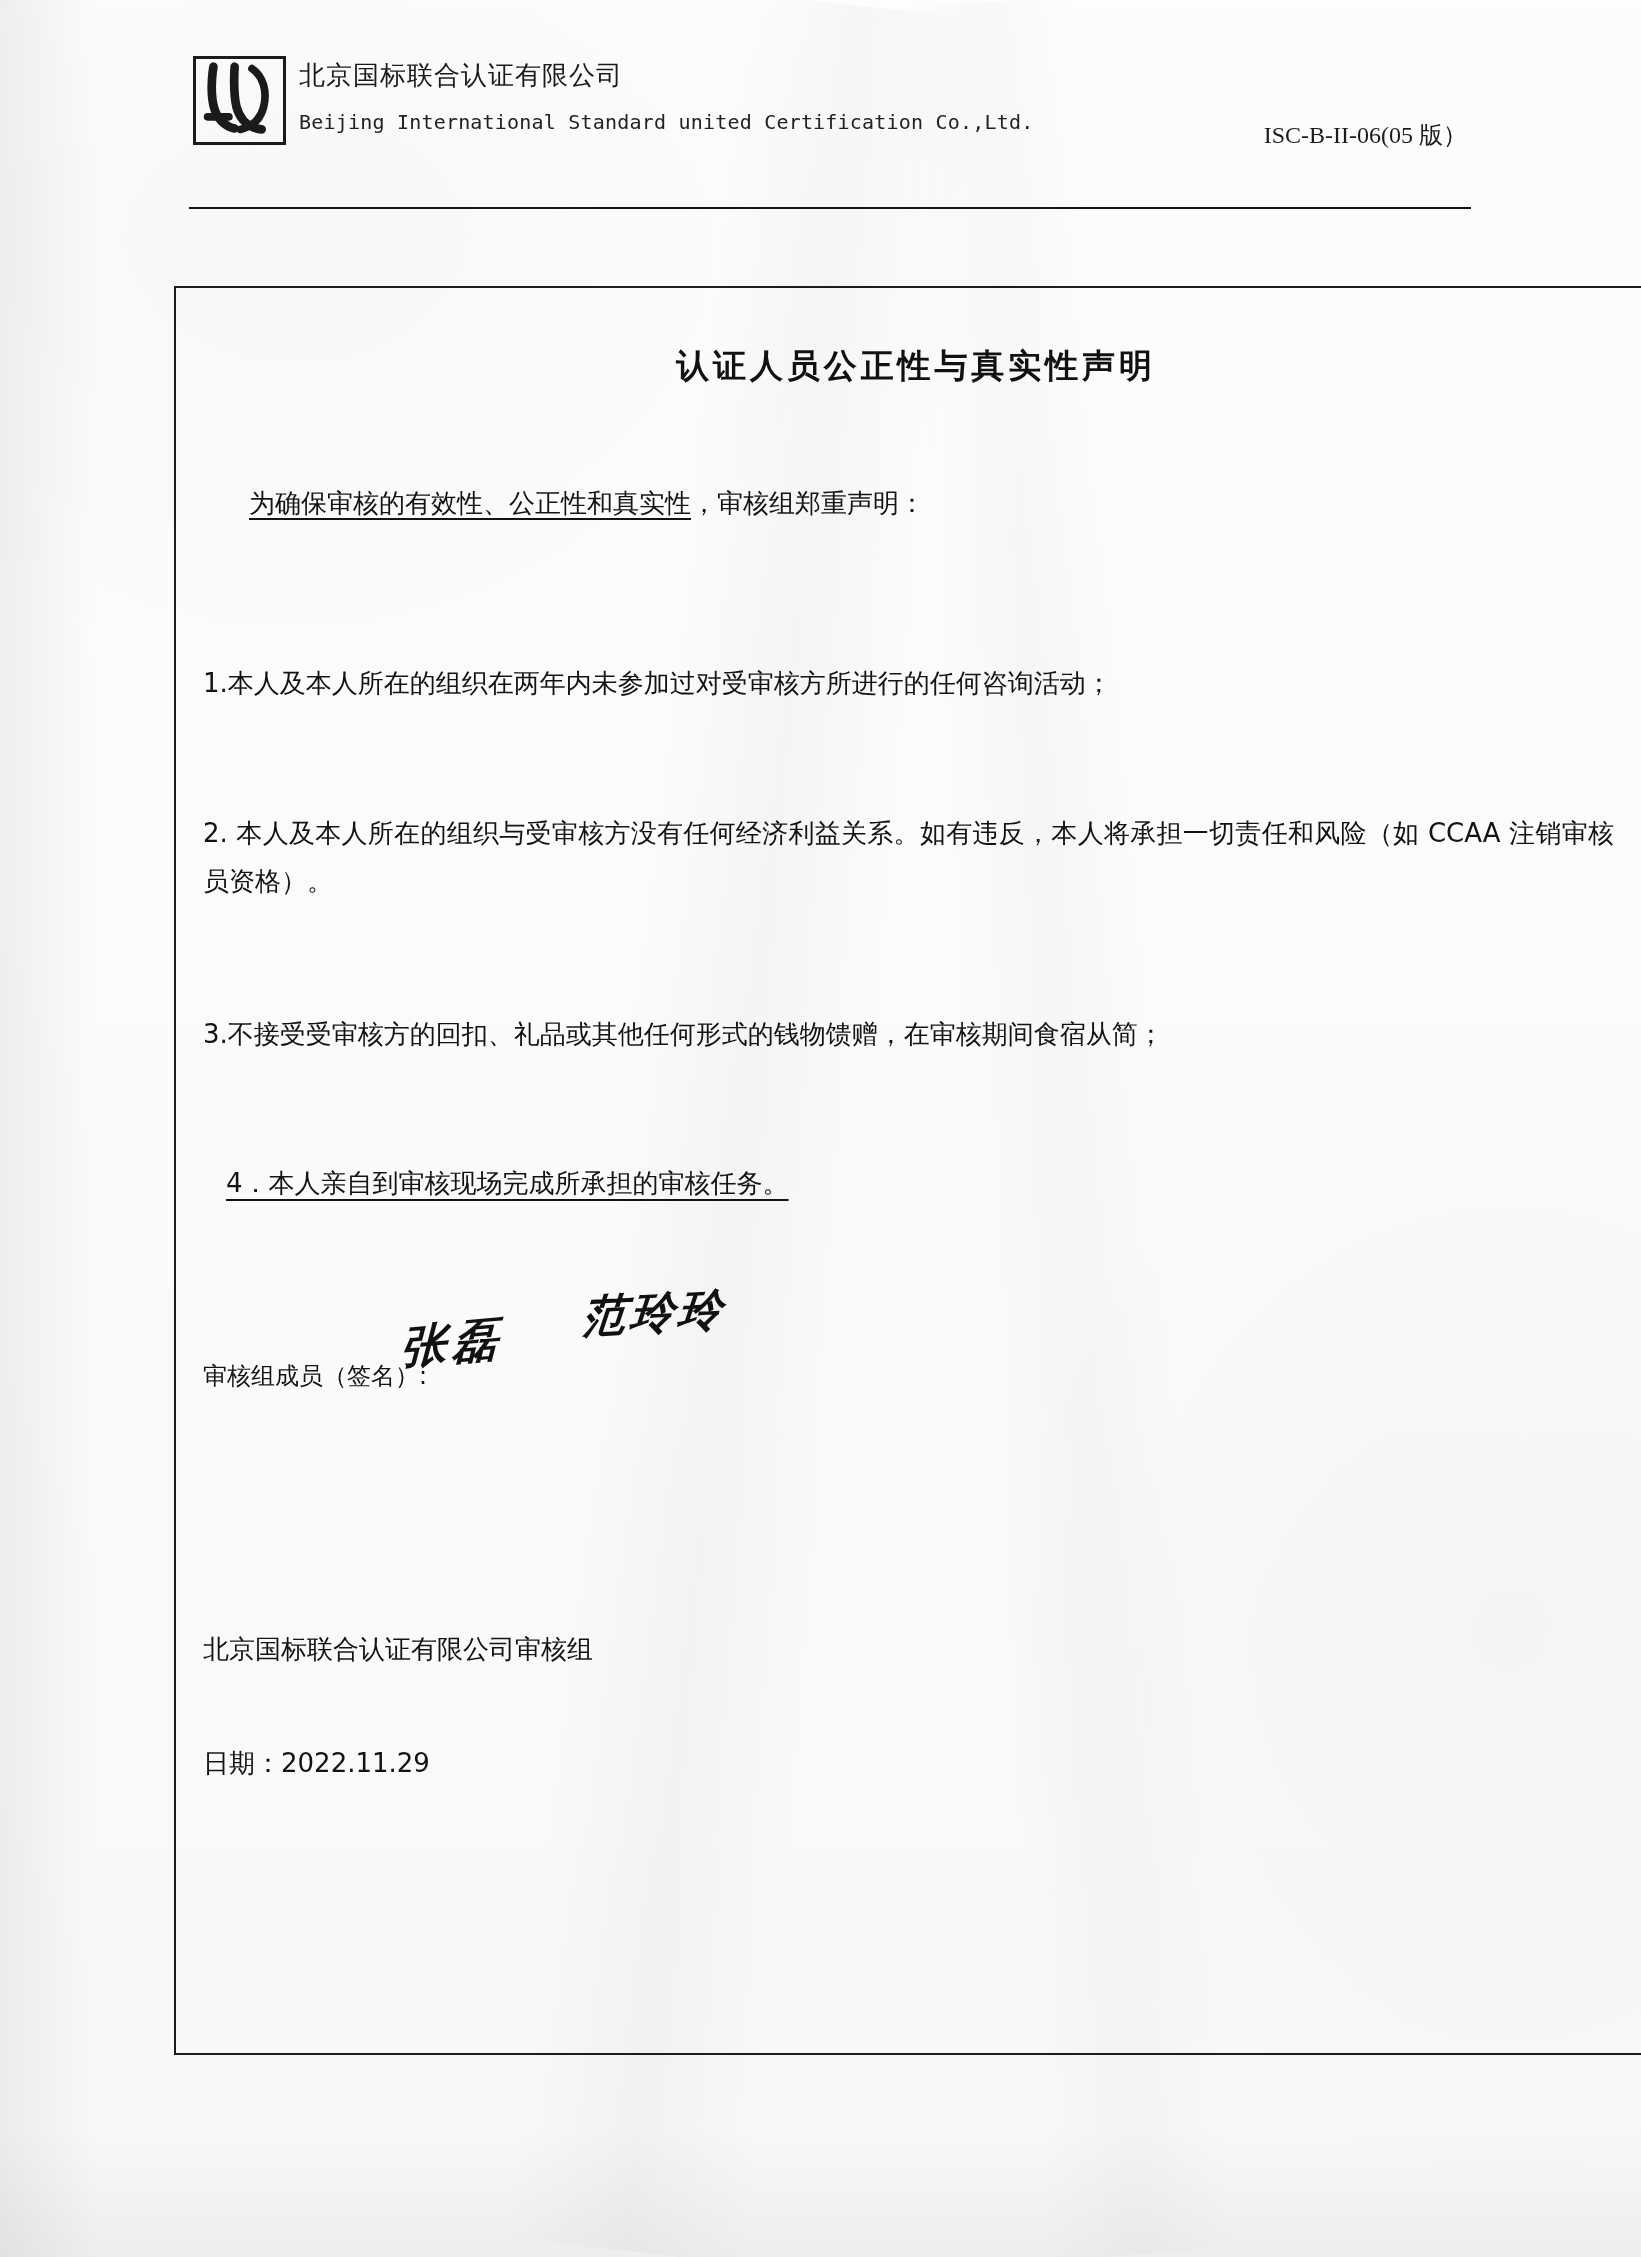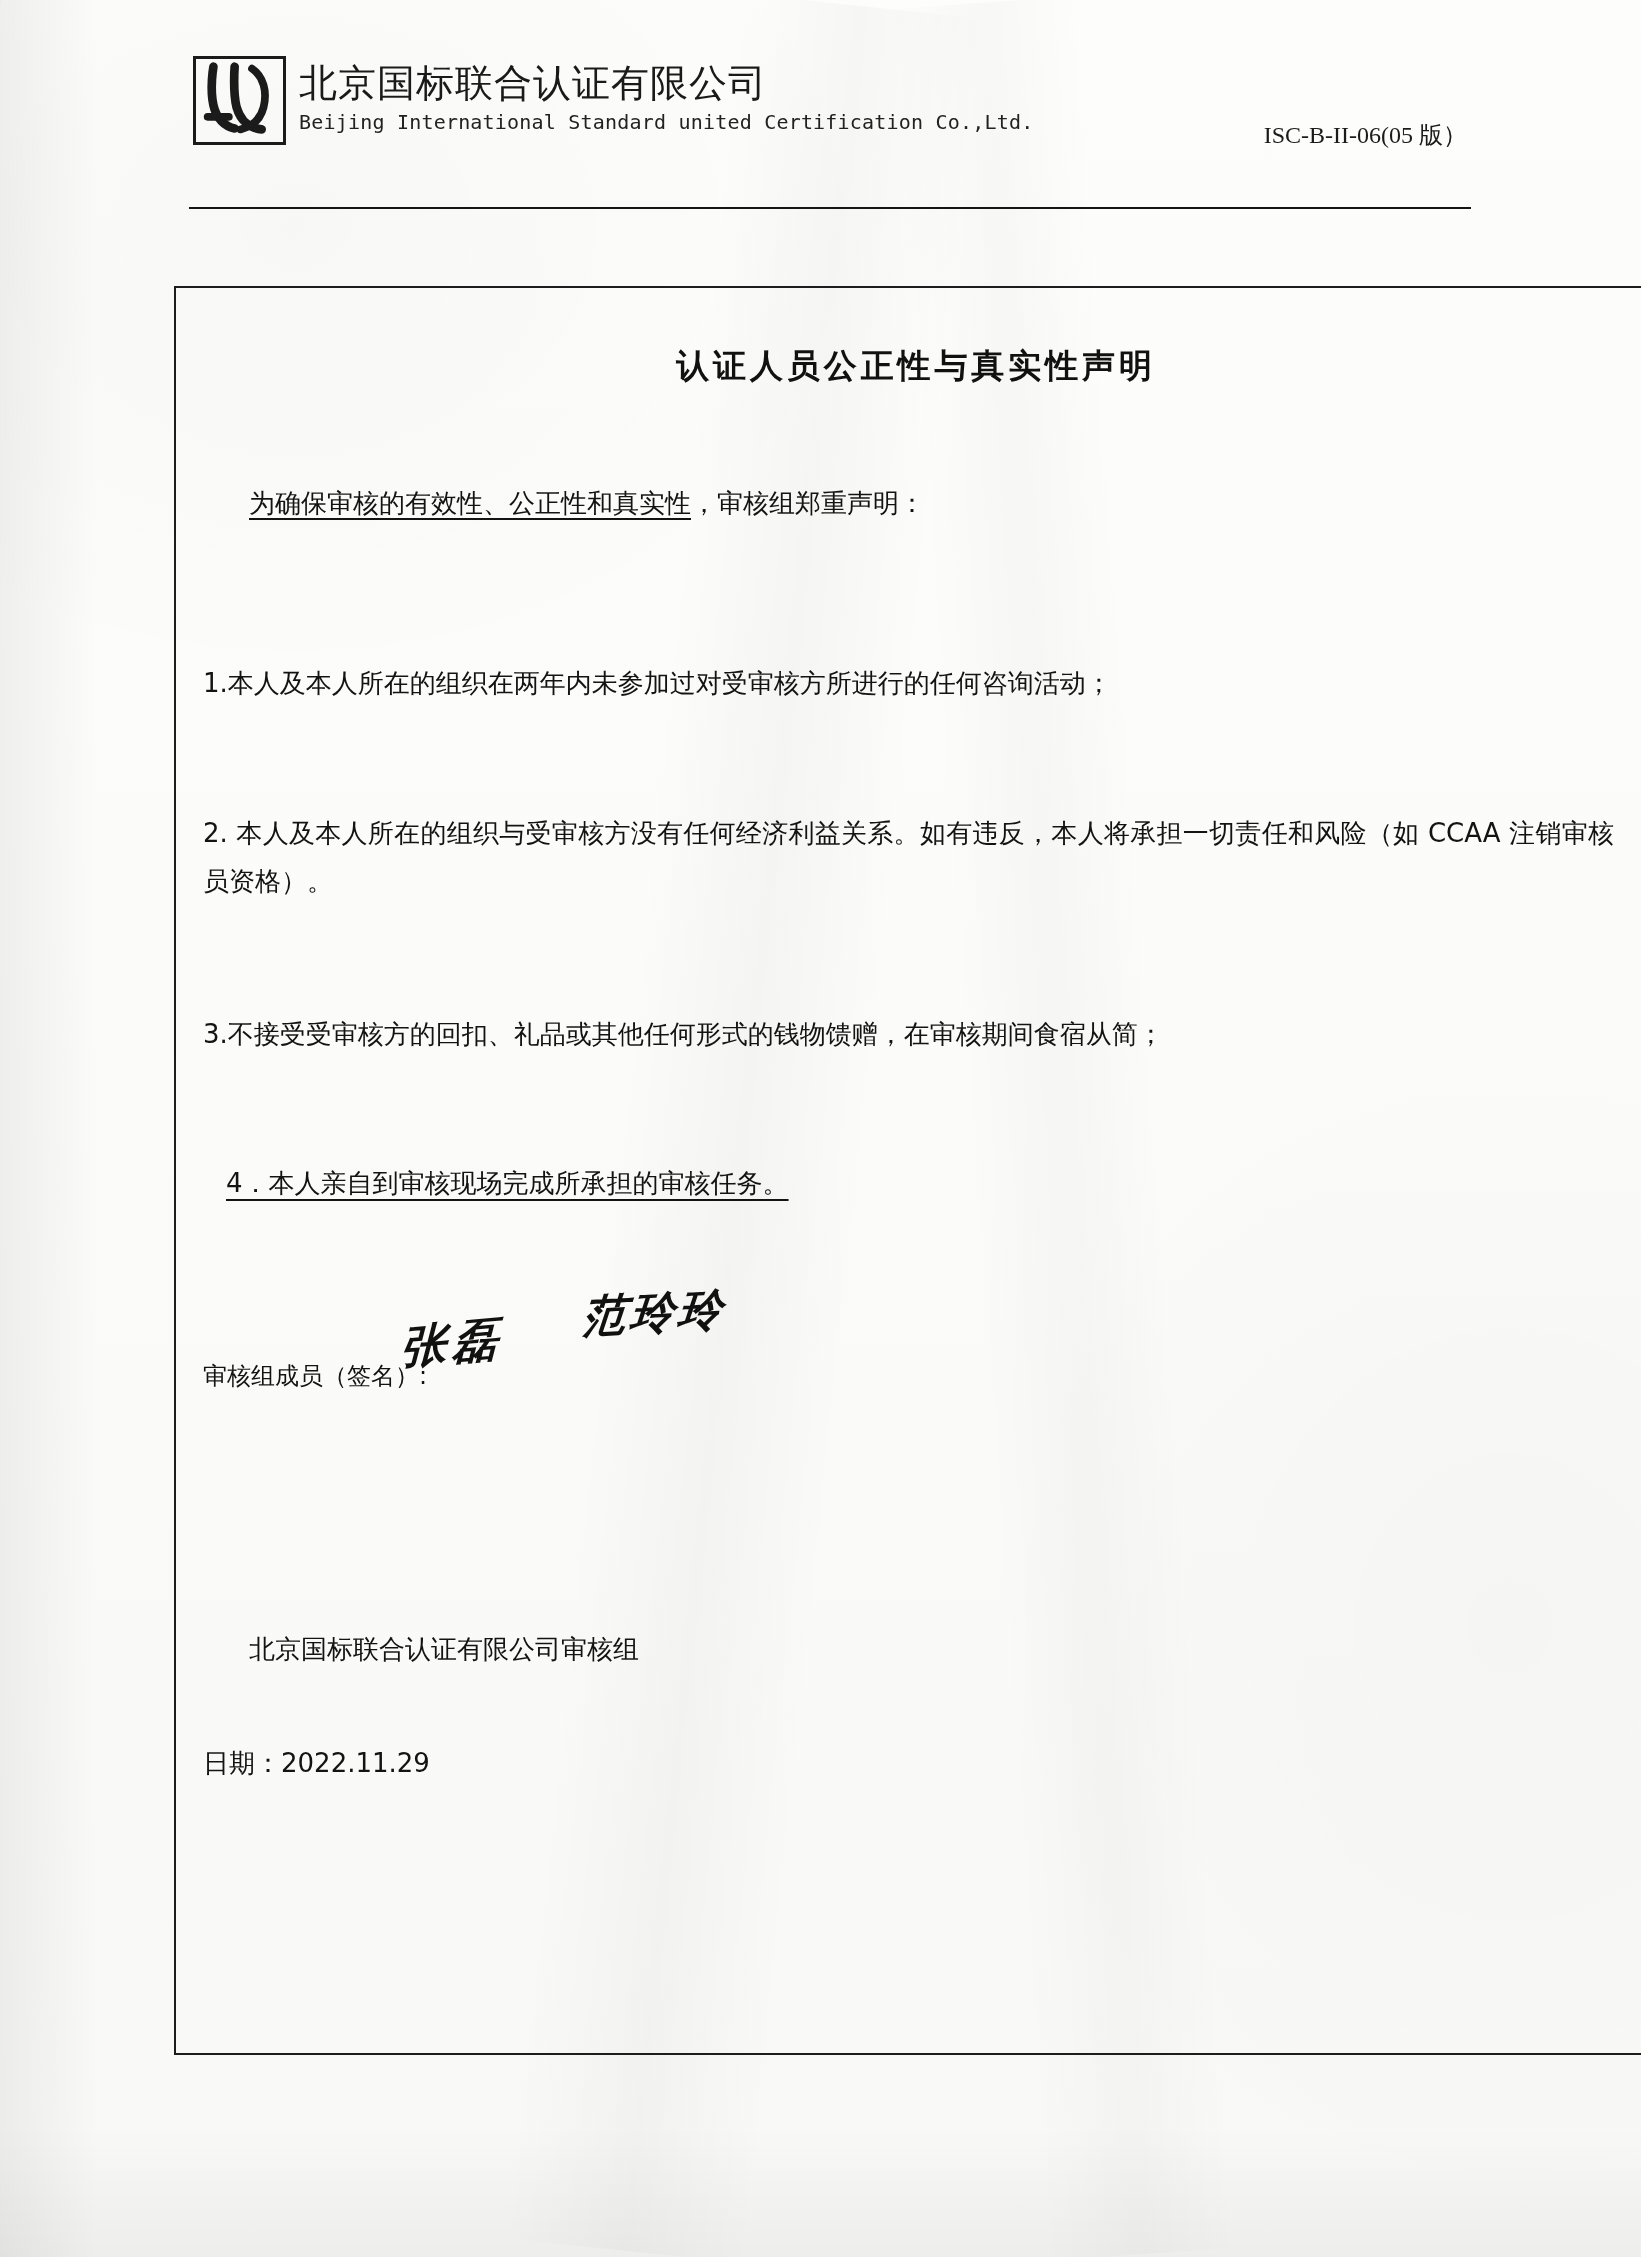--- a/index.html
+++ b/index.html
@@ -62,21 +62,21 @@
     border: 3.9px solid #1b1b1b;
     box-sizing: border-box;
   }
   .logo-box svg { display: block; }
 
   .company-cn {
     position: absolute;
     left: 106px;
     top: 1.9px;
     font-family: "DejaVu Sans", sans-serif;
-    font-size: 38px;
+    font-size: 26px;
     color: #1a1a1a;
     letter-spacing: 1px;
     white-space: nowrap;
   }
   .company-en {
     position: absolute;
     left: 106px;
     top: 54px;
     font-family: "DejaVu Sans Mono", monospace;
     font-size: 20px;
@@ -187,21 +187,20 @@
     transform: rotate(-3deg) skewX(-8deg);
     letter-spacing: 3.9px;
   }
 
   .org-line {
     position: absolute;
     left: 27px;
     top: 1344px;
     font-size: 26px;
     color: #131313;
-    margin-left: 46px;
   }
   .date-line {
     position: absolute;
     left: 27px;
     top: 1458px;
     font-size: 26px;
     color: #131313;
   }
 
   .creases {

